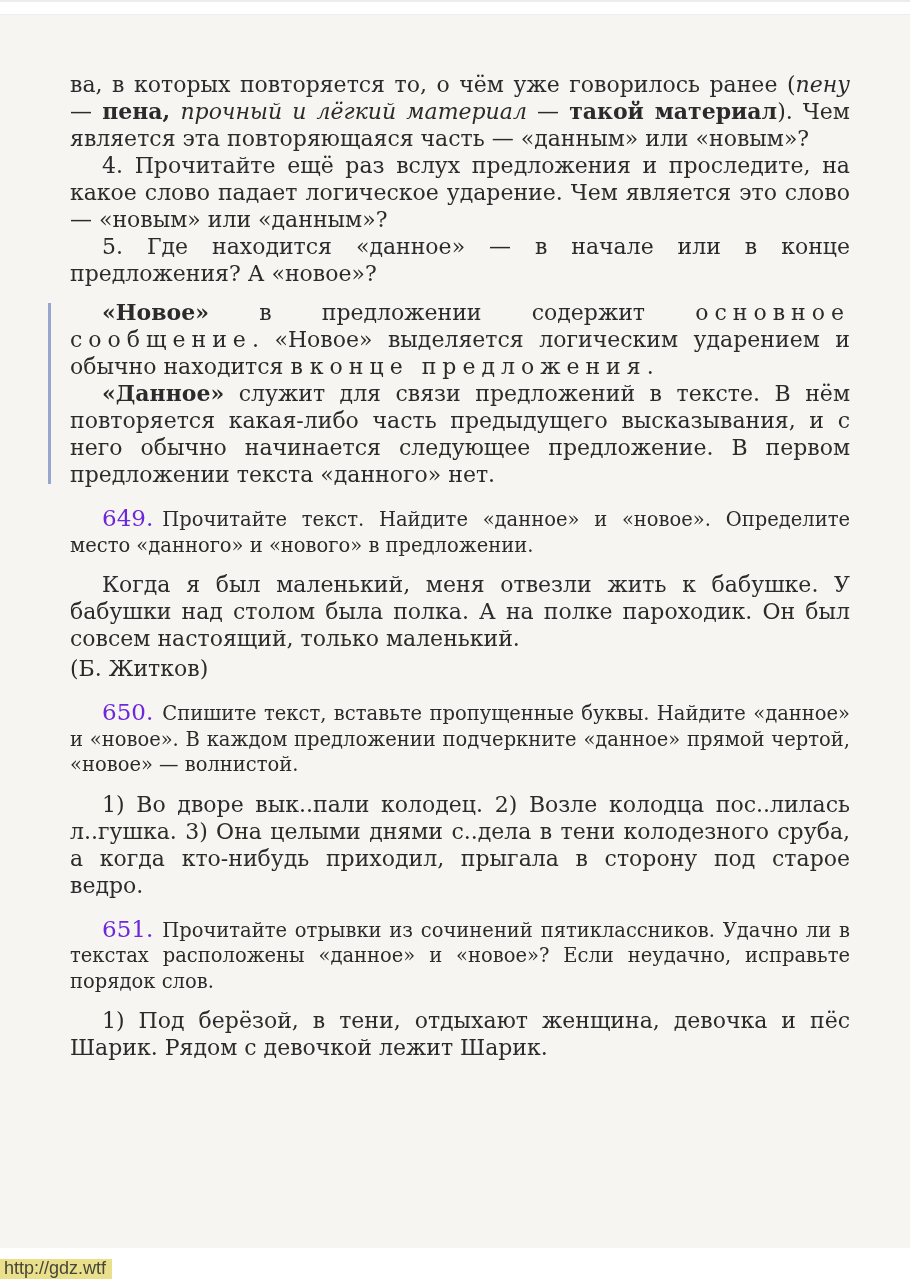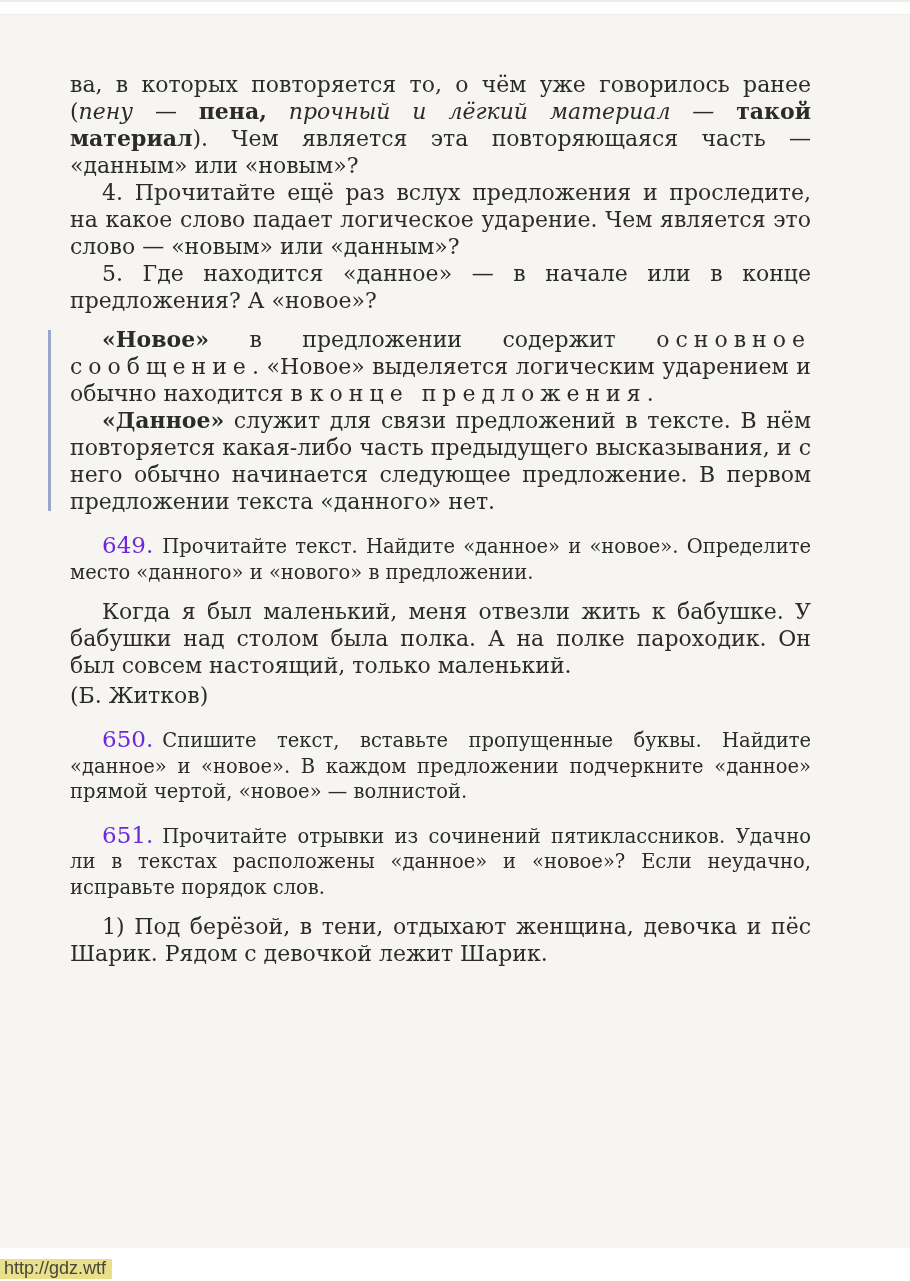--- a/index.html
+++ b/index.html
@@ -25,21 +25,21 @@
     position: absolute;
     top: 14px;
     left: 0;
     right: 0;
     bottom: 33px;
     background: #f6f5f2;
     box-shadow: inset 0 1px 0 #eeedea;
   }
   .content {
     position: relative;
-    padding: 57px 99px 0 70px;
+    padding: 57px 60px 0 70px;
   }
   .content p {
     margin: 0;
     font-size: 22px;
     line-height: 27px;
     text-align: justify;
   }
   .indent { text-indent: 32px; }
   .qgap { margin-top: 0px; }
   .rule-block {
@@ -108,20 +108,21 @@
     </div>
 
     <p class="indent ex-head"><span class="ex-num">649.</span><span>Прочитайте текст. Найдите «данное» и «новое». Определите место «данного» и «нового» в предложении.</span></p>
 
     <p class="indent ex-body">Когда я был маленький, меня отвезли жить к бабушке. У бабушки над столом была полка. А на полке пароходик. Он был совсем настоящий, только маленький.</p>
 
     <p class="attr">(Б. Житков)</p>
 
     <p class="indent ex-head"><span class="ex-num">650.</span><span>Спишите текст, вставьте пропущенные буквы. Найдите «данное» и «новое». В каждом предложении подчеркните «данное» прямой чертой, «новое» — волнистой.</span></p>
 
+    <p class="indent ex-body">1) Во дворе вык..пали колодец. 2) Возле колодца пос..лилась л..гушка. 3) Она целыми днями с..дела в тени колодезного сруба, а когда кто-нибудь приходил, прыгала в сторону под старое ведро.</p>
 
     <p class="indent ex-head"><span class="ex-num">651.</span><span>Прочитайте отрывки из сочинений пятиклассников. Удачно ли в текстах расположены «данное» и «новое»? Если неудачно, исправьте порядок слов.</span></p>
 
     <p class="indent ex-body">1) Под берёзой, в тени, отдыхают женщина, девочка и пёс Шарик. Рядом с девочкой лежит Шарик.</p>
 
 
 
   </div>
 </div>
 

